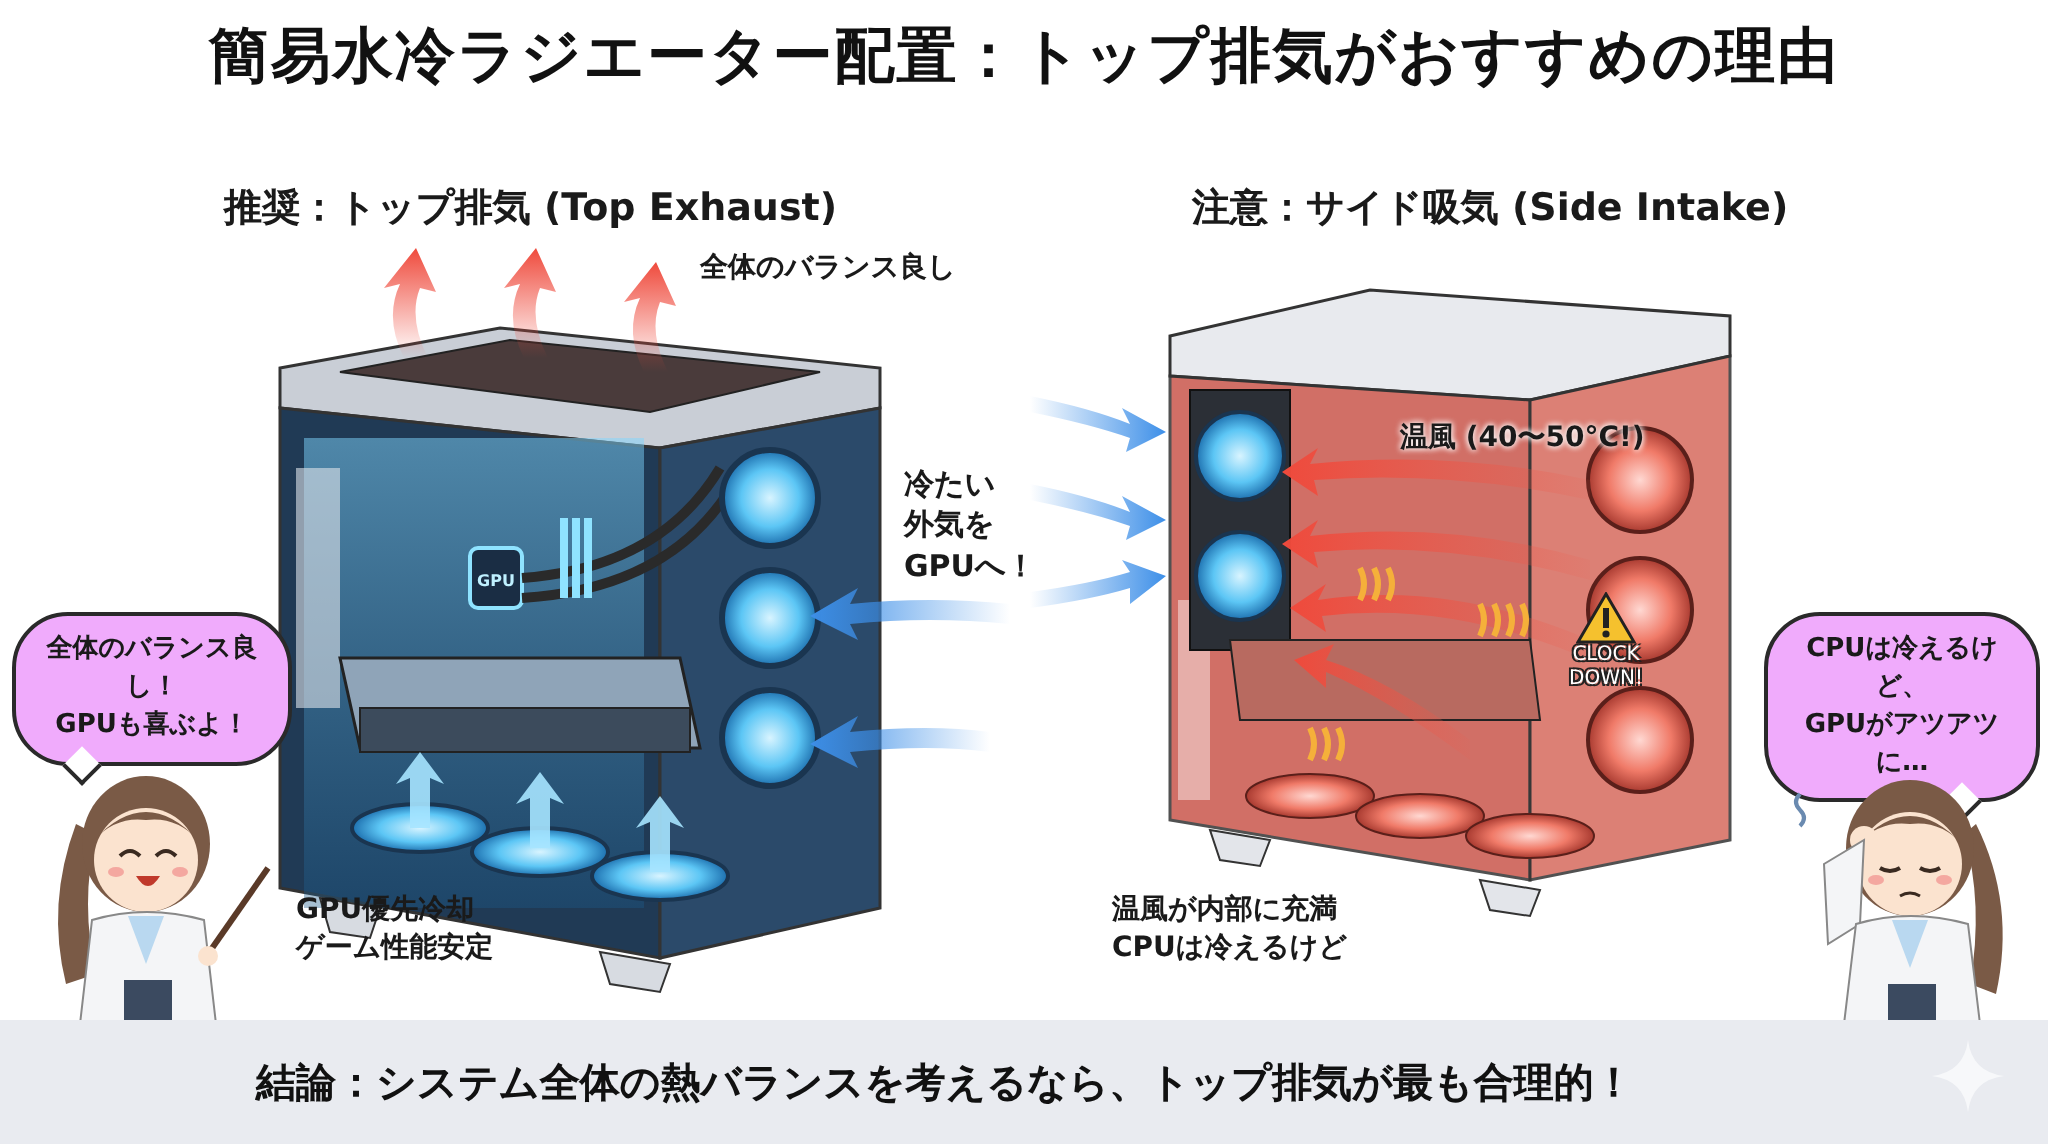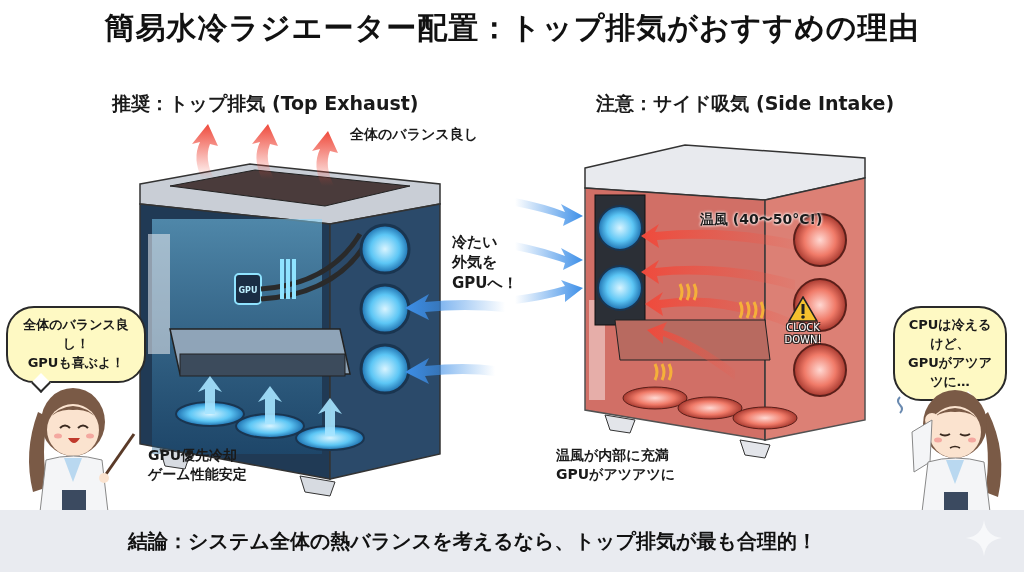--- a/index.html
+++ b/index.html
@@ -9,21 +9,21 @@
   .title { position: absolute; left: 0; right: 0; top: 8px; text-align: center; font-size: 30px; font-weight: bold; letter-spacing: 1px; color: #111; }
   .subtitle { position: absolute; top: 76px; font-size: 19px; font-weight: bold; color: #1a1a1a; margin-top: 15px; }
   .subtitle.left { left: 112px; }
   .subtitle.right { left: 596px; }
 
   .note { position: absolute; font-size: 14px; font-weight: bold; line-height: 1.35; color: #1a1a1a; }
 
   .panel { position: absolute; }
   .panel svg { display: block; }
 
-  .bubble { position: absolute; background: #fef9c3; border: 2px solid #2a2a2a; border-radius: 28px; font-size: 13px; font-weight: bold; text-align: center; line-height: 1.45; padding: 8px 12px; }
+  .bubble { position: absolute; background: #f0abfc; border: 2px solid #2a2a2a; border-radius: 28px; font-size: 13px; font-weight: bold; text-align: center; line-height: 1.45; padding: 8px 12px; }
   .bubble .tail { position: absolute; width: 14px; height: 14px; background: #fff; border-right: 2px solid #2a2a2a; border-bottom: 2px solid #2a2a2a; }
 
   .char { position: absolute; }
 
   .footer { position: absolute; left: 0; top: 510px; width: 1024px; height: 62px; background: #e9ebf0; }
   .footer-text { position: absolute; left: 128px; top: 528px; font-size: 20px; font-weight: bold; color: #111; }
   .sparkle { position: absolute; left: 964px; top: 518px; width: 40px; height: 40px; }
 
   .clock { position: absolute; left: 776px; top: 296px; width: 54px; text-align: center; }
   .clock .lbl { font-size: 10px; font-weight: normal; color: #fff; line-height: 1.15; text-shadow: -1px -1px 0 #222, 1px -1px 0 #222, -1px 1px 0 #222, 1px 1px 0 #222; }
@@ -187,30 +187,30 @@
     <polygon points="15,1 29,25 1,25" fill="#f5c12e" stroke="#222" stroke-width="1.5"></polygon>
     <rect x="13.5" y="8" width="3" height="10" fill="#222"></rect>
     <circle cx="15" cy="21" r="1.8" fill="#222"></circle>
   </svg>
   <div class="lbl">CLOCK</div>
   <div class="lbl">DOWN!</div>
 </div>
 
 <div class="note" style="left:556px; top:446px;">
   <div>温風が内部に充満</div>
-  <div>GPUがアツアツに</div>
+  <div>CPUは冷えるけど</div>
 </div>
 
 <div class="bubble" style="left:6px; top:306px; width:140px;">
   <div>全体のバランス良し！</div>
   <div>GPUも喜ぶよ！</div>
   <div class="tail" style="left:26px; bottom:-9px; transform:rotate(45deg);"></div>
 </div>
 
-<div class="bubble" style="left:882px; top:306px; width:114px;margin-left:11px;">
+<div class="bubble" style="left:882px; top:306px; width:138px;">
   <div>CPUは冷えるけど、</div>
   <div>GPUがアツアツに…</div>
   <div class="tail" style="right:30px; bottom:-9px; transform:rotate(45deg);"></div>
 </div>
 
 <div class="char" style="left:18px; top:372px;">
   <svg width="120" height="140" viewBox="0 0 120 140">
     <path d="M20 40 Q5 80 15 120 L30 115 Q22 80 30 45 Z" fill="#7a5a46"></path>
     <ellipse cx="55" cy="50" rx="32" ry="34" fill="#7a5a46"></ellipse>
     <ellipse cx="55" cy="58" rx="26" ry="26" fill="#fbe3cf"></ellipse>

